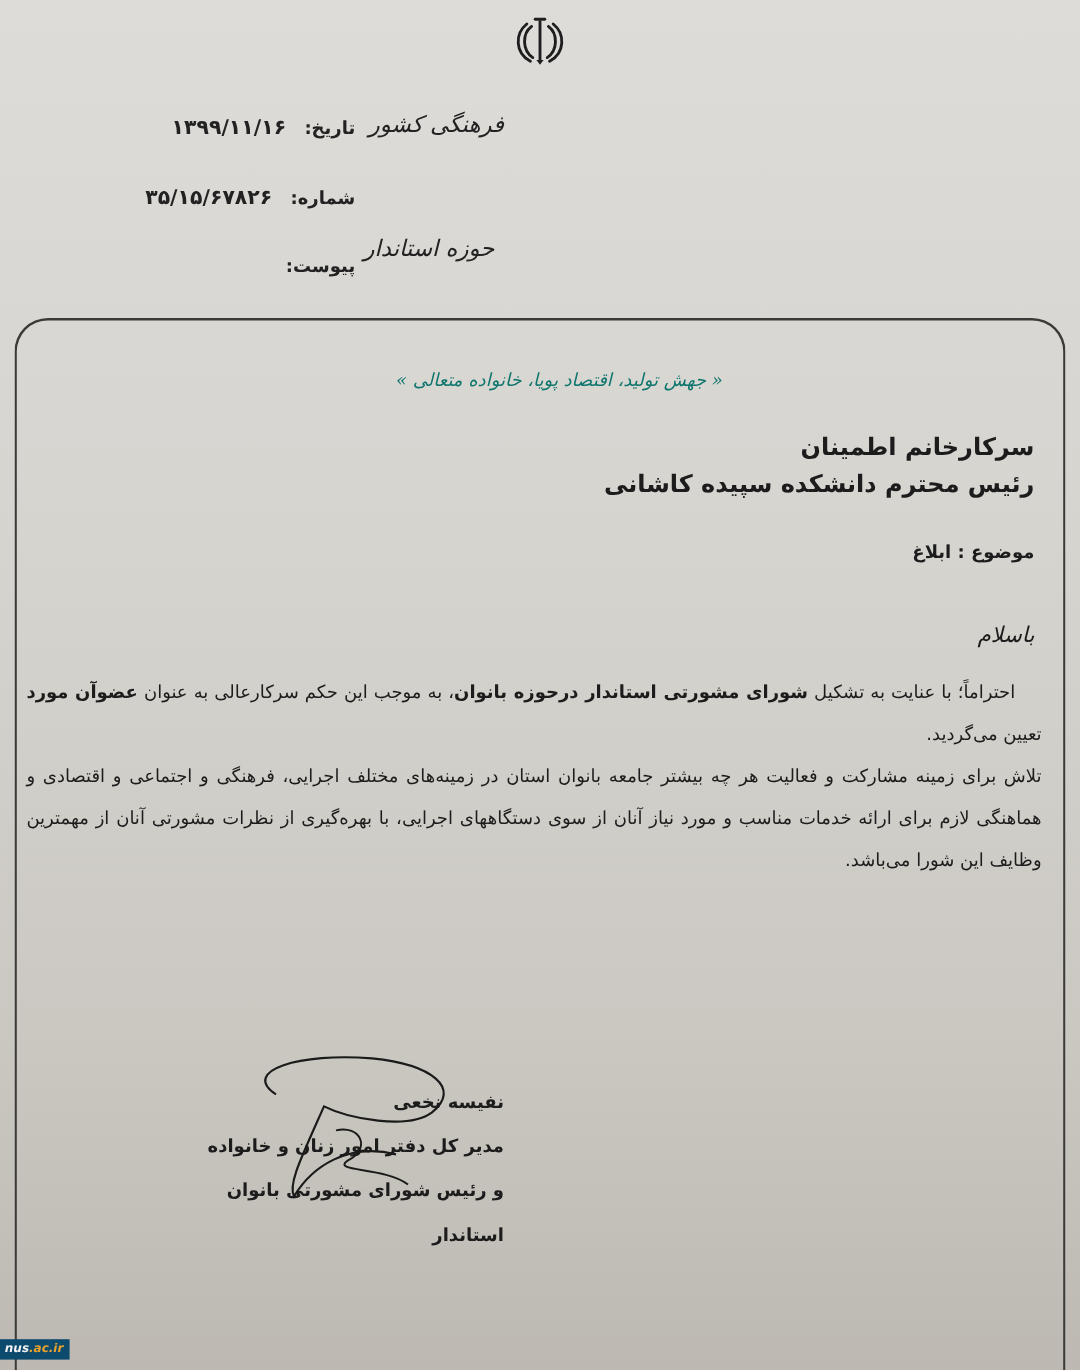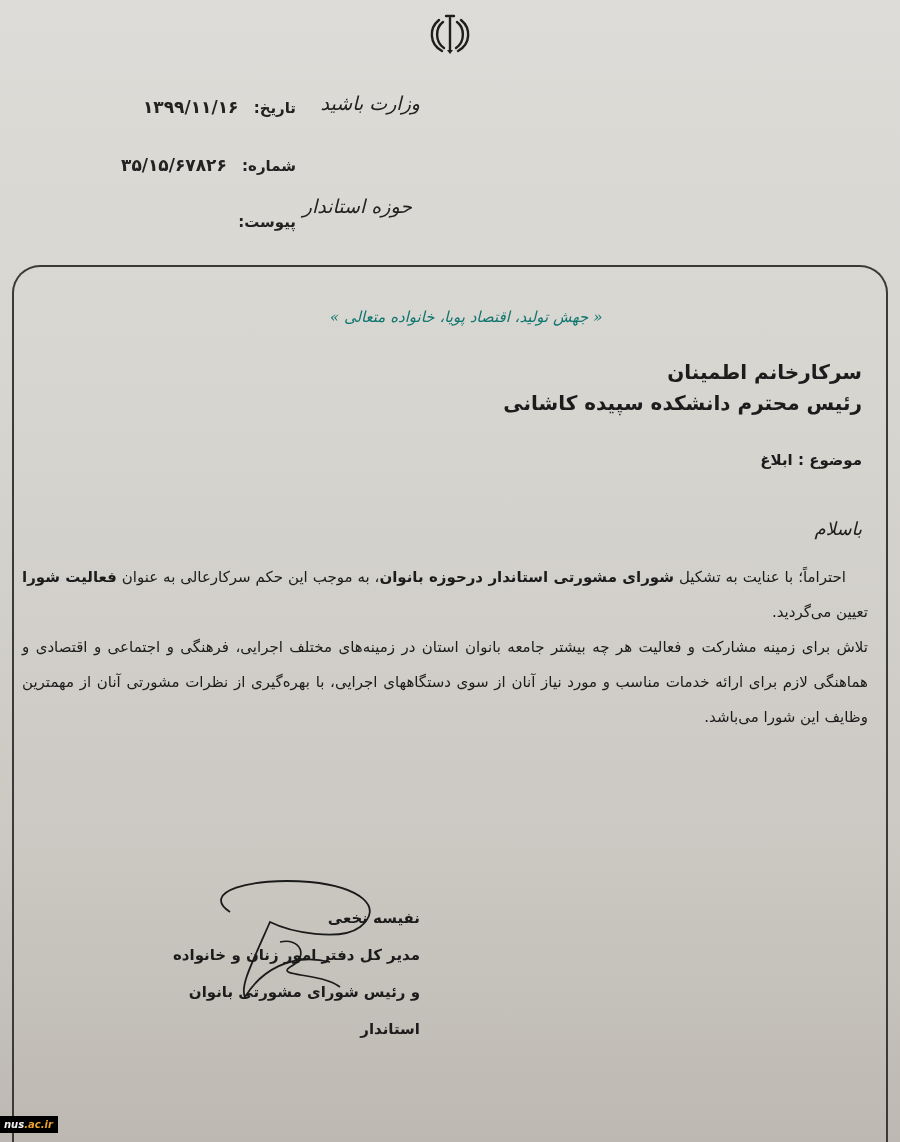--- a/index.html
+++ b/index.html
@@ -15,41 +15,41 @@
   .slogan{position:absolute;top:308px;left:330px;direction:rtl;font-family:"DejaVu Serif",serif;font-style:italic;font-size:15px;color:#0f766e;white-space:nowrap;}
   .rcpt{position:absolute;right:38px;direction:rtl;font-weight:bold;font-size:20px;white-space:nowrap;}
   .subject{position:absolute;right:38px;top:451px;direction:rtl;font-weight:bold;font-size:15px;white-space:nowrap;}
   .greet{position:absolute;right:38px;top:518px;direction:rtl;font-family:"DejaVu Serif",serif;font-style:italic;font-size:18px;}
   .body{position:absolute;left:22px;right:32px;top:560px;direction:rtl;text-align:justify;font-size:15px;line-height:35px;}
   .body p{margin:0;}
   .body p.ind{text-indent:22px;}
   .body b{font-weight:bold;}
   .sig{position:absolute;left:160px;top:900px;width:260px;direction:rtl;text-align:right;font-weight:bold;font-size:15px;line-height:37px;}
   .sig-scribble{position:absolute;left:190px;top:872px;width:200px;height:130px;pointer-events:none;}
-  .badge{position:absolute;left:0;top:1116px;width:58px;height:17px;background:#000000;font-family:"DejaVu Sans",sans-serif;font-weight:bold;font-style:italic;font-size:10px;line-height:17px;padding-left:4px;box-sizing:border-box;}
+  .badge{position:absolute;left:0;top:1116px;width:58px;height:17px;background:#0c4a6e;font-family:"DejaVu Sans",sans-serif;font-weight:bold;font-style:italic;font-size:10px;line-height:17px;padding-left:4px;box-sizing:border-box;}
   .badge .w{color:#f2f2f2;} .badge .o{color:#e9a12c;}
 </style>
 </head>
 <body>
 
 <div class="page">
 
   <svg class="emblem" viewBox="0 0 40 44">
     <g fill="none" stroke="#1e1e1e" stroke-width="2.4" stroke-linecap="round">
       <path d="M20 6 L20 38"></path>
       <path d="M13 10 C5 16 5 30 14 36"></path>
       <path d="M27 10 C35 16 35 30 26 36"></path>
       <path d="M9 8 C-1 16 -1 32 12 39"></path>
       <path d="M31 8 C41 16 41 32 28 39"></path>
       <path d="M16 4 L24 4"></path>
     </g>
     <path d="M17 38 L20 42 L23 38 Z" fill="#1e1e1e"></path>
   </svg>
 
-  <div class="hdr-r" style="right:480px;top:92px;">وزارت باشید</div>
+  <div class="hdr-r" style="right:480px;top:92px;">فرهنگی کشور</div>
   <div class="hdr-r" style="right:488px;top:195px;">حوزه استاندار</div>
 
   <div class="hdr-l" style="right:604px;top:97px;">
     <span>تاریخ:</span>
     <span class="v">۱۳۹۹/۱۱/۱۶</span>
   </div>
   <div class="hdr-l" style="right:604px;top:155px;">
     <span>شماره:</span>
     <span class="v">۳۵/۱۵/۶۷۸۲۶</span>
   </div>
@@ -62,21 +62,21 @@
   <div class="slogan">« جهش تولید، اقتصاد پویا، خانواده متعالی »</div>
 
   <div class="rcpt" style="top:360px;">سرکارخانم اطمینان</div>
   <div class="rcpt" style="top:391px;">رئیس محترم دانشکده سپیده کاشانی</div>
 
   <div class="subject">موضوع : ابلاغ</div>
 
   <div class="greet">باسلام</div>
 
   <div class="body">
-    <p class="ind"><span>احتراماً؛ با عنایت به تشکیل </span><b>شورای مشورتی استاندار درحوزه بانوان</b><span>، به موجب این حکم سرکارعالی به عنوان </span><b>فعالیت شورا</b><span> تعیین می‌گردید.</span></p>
+    <p class="ind"><span>احتراماً؛ با عنایت به تشکیل </span><b>شورای مشورتی استاندار درحوزه بانوان</b><span>، به موجب این حکم سرکارعالی به عنوان </span><b>عضوآن مورد</b><span> تعیین می‌گردید.</span></p>
     <p>تلاش برای زمینه مشارکت و فعالیت هر چه بیشتر جامعه بانوان استان در زمینه‌های مختلف اجرایی، فرهنگی و اجتماعی و اقتصادی و هماهنگی لازم برای ارائه خدمات مناسب و مورد نیاز آنان از سوی دستگاههای اجرایی، با بهره‌گیری از نظرات مشورتی آنان از مهمترین وظایف این شورا می‌باشد.</p>
   </div>
 
   <div class="sig">
     <div>نفیسه نخعی</div>
     <div>مدیر کل دفتر امور زنان و خانواده</div>
     <div>و رئیس شورای مشورتی بانوان استاندار</div>
   </div>
   <svg class="sig-scribble" viewBox="0 0 200 130">
     <path d="M40 40 C10 20 60 5 120 10 C170 15 195 35 170 55 C150 70 100 60 80 50 C60 95 50 115 55 125 C70 100 100 80 140 90" fill="none" stroke="#1a1a1a" stroke-width="1.8"></path>

